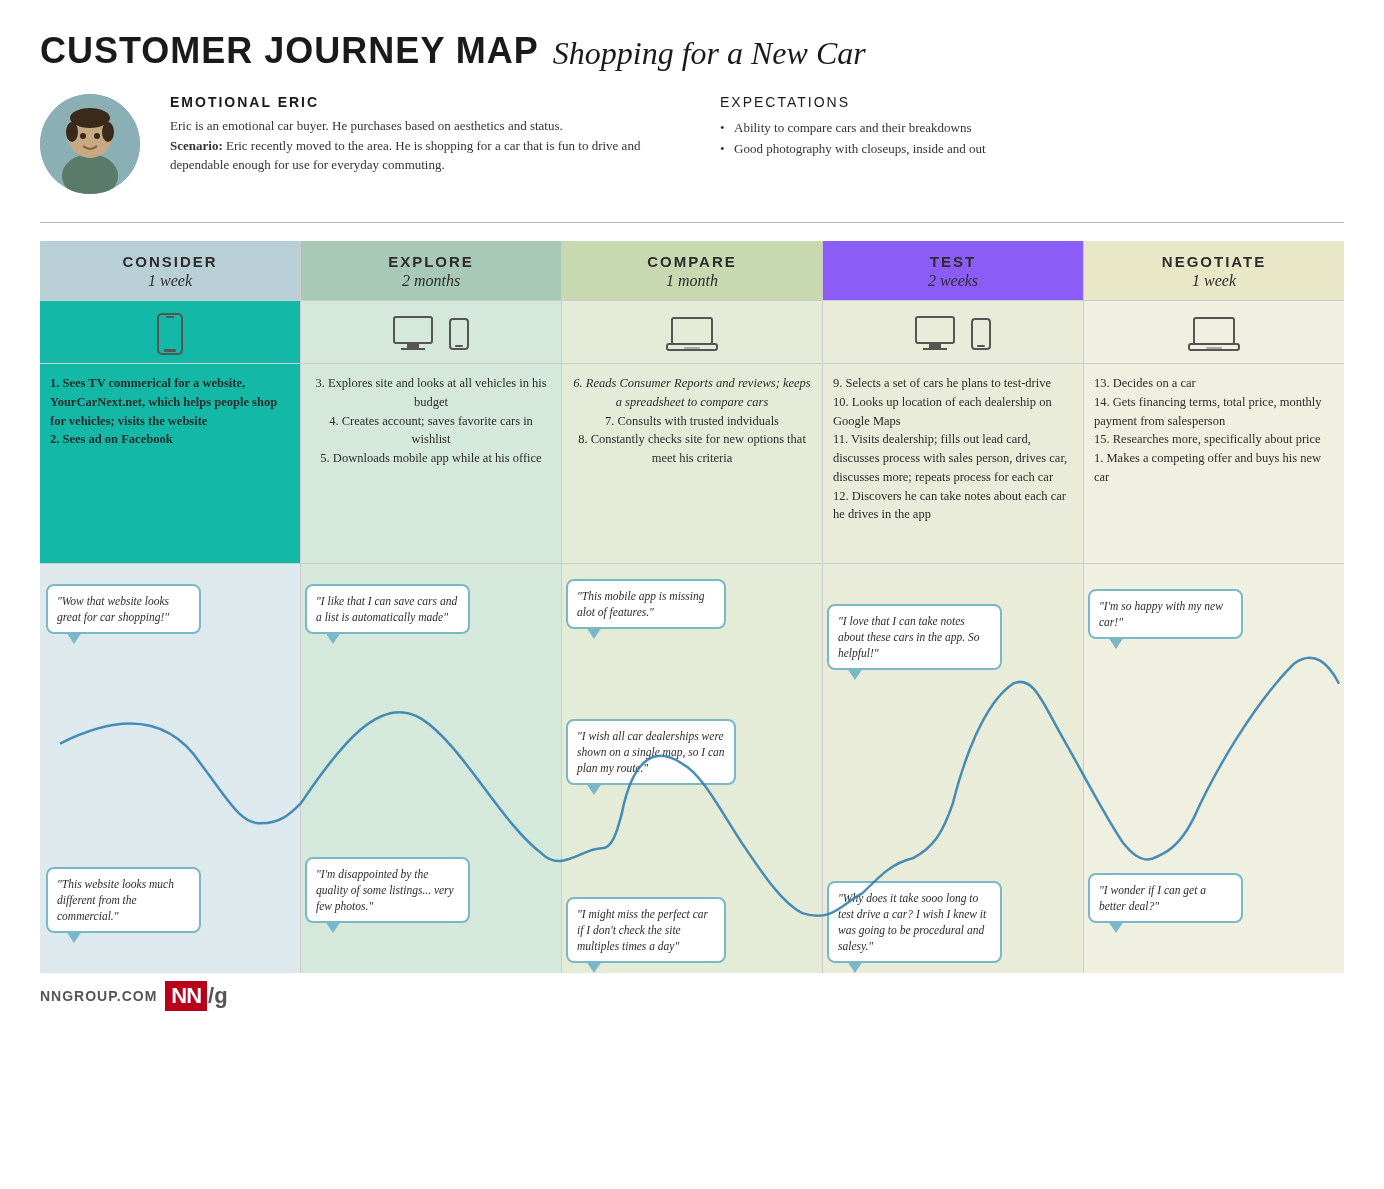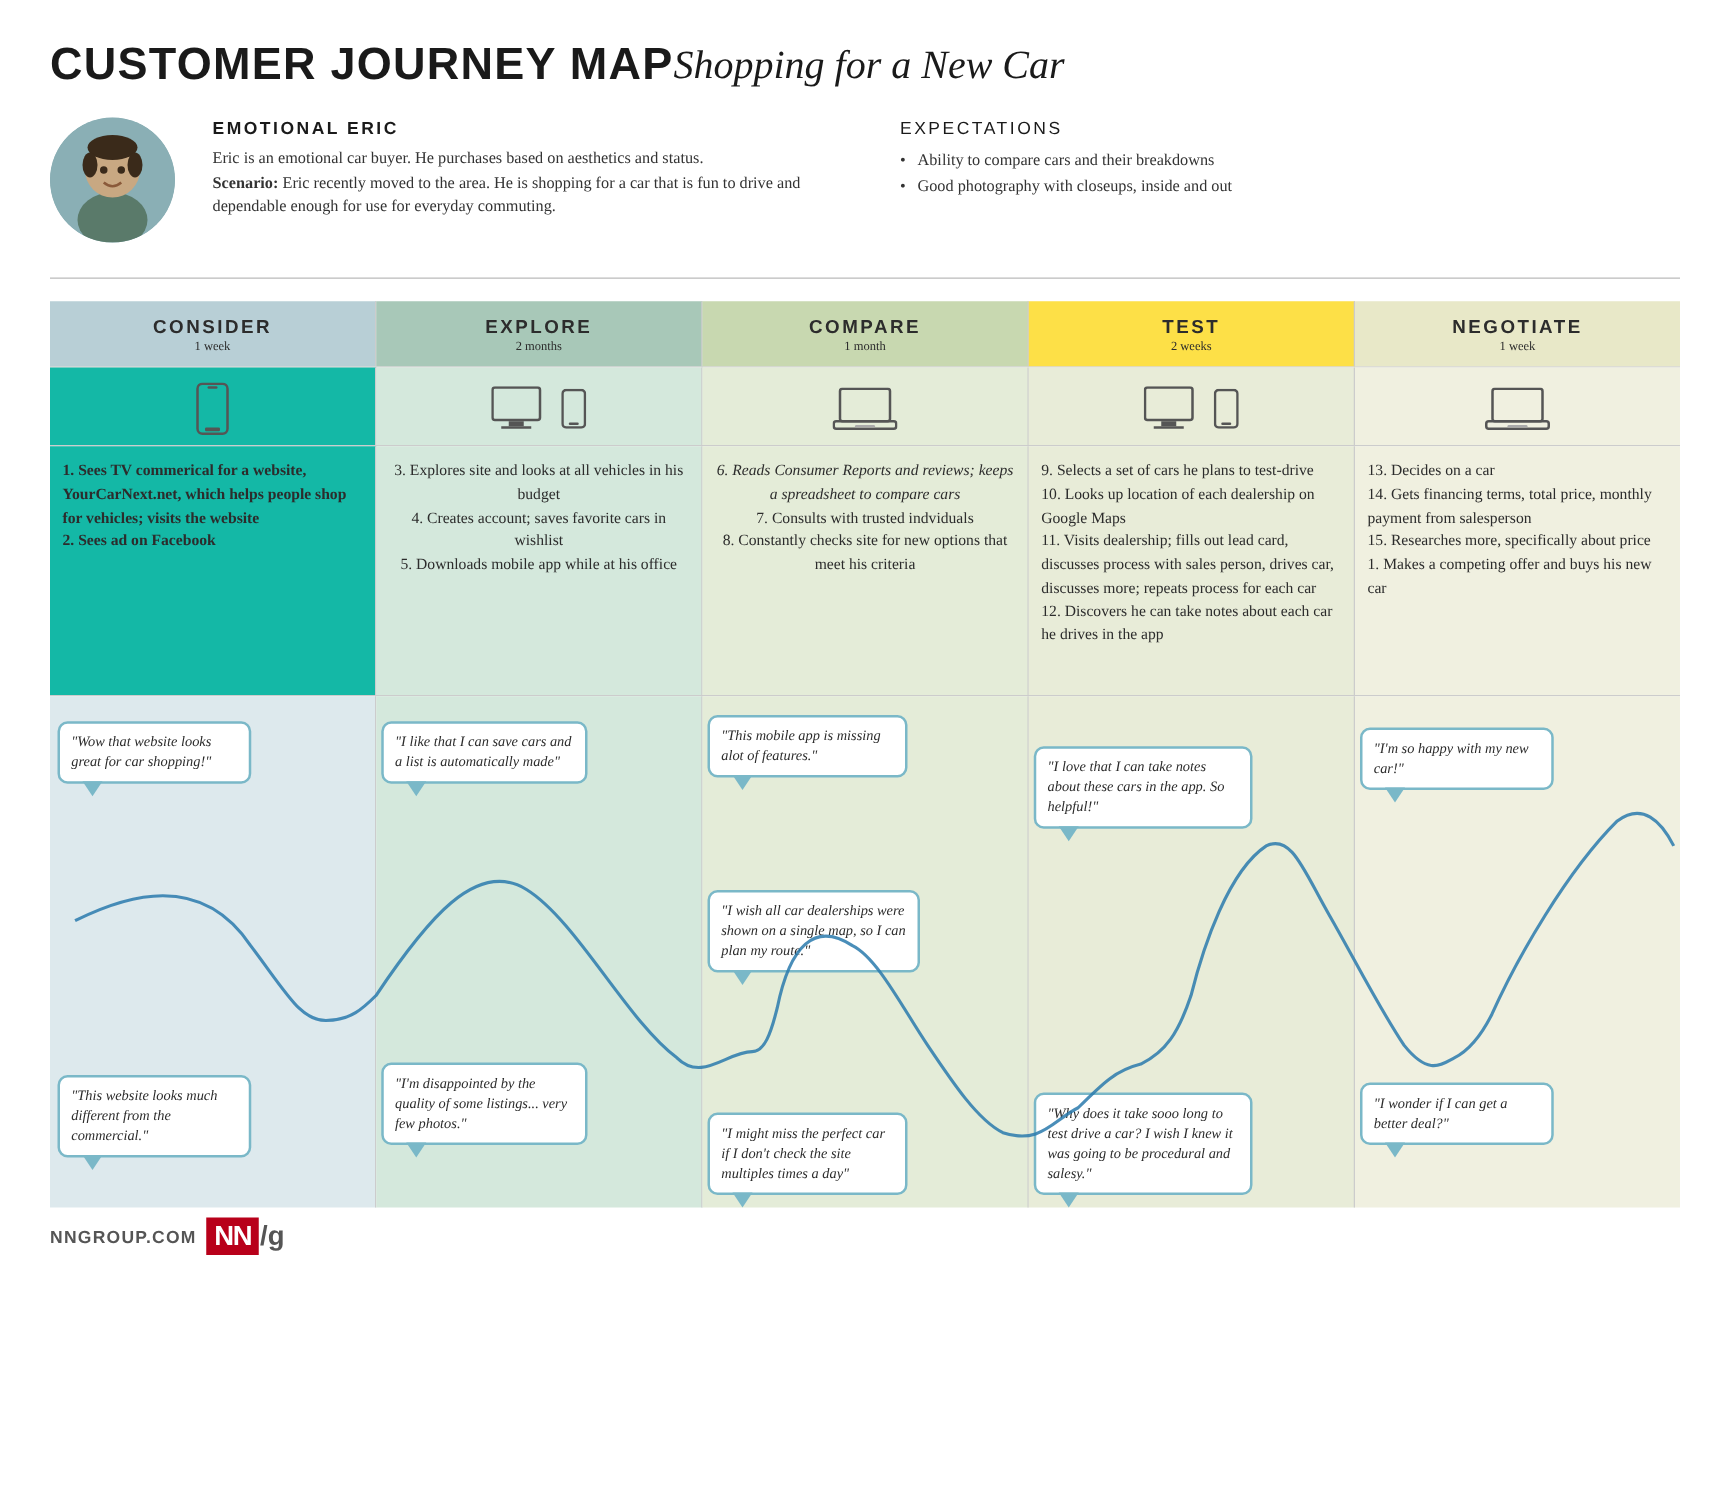--- a/index.html
+++ b/index.html
@@ -6,21 +6,22 @@
     body {
       font-family: Georgia, 'Times New Roman', serif;
       background: #fff;
       width: 1384px;
       min-height: 1189px;
       padding: 30px 40px;
       color: #2c2c2c;
     }
     .title-area {
       display: flex;
-      align-items: center;
+      align-items: flex-end;
+      gap: 14px;
       margin-bottom: 22px;
     }
     .title-bold {
       font-family: Arial, Helvetica, sans-serif;
       font-size: 36px;
       font-weight: 900;
       letter-spacing: 1px;
       color: #1a1a1a;
     }
     .title-italic {
@@ -80,21 +81,21 @@
       position: relative;
     }
     .expectations ul li::before {
       content: '•';
       position: absolute;
       left: 0;
     }
     .col-consider { background: #b8cfd6; }
     .col-explore  { background: #a8c8b8; }
     .col-compare  { background: #c8d8b0; }
-    .col-test     { background: #fde047; }
+    .col-test     { background: #8b5cf6; }
     .col-negotiate{ background: #e8e8c8; }
     .col-consider-light { background: #14b8a6; font-weight: bold; }
     .col-explore-light  { background: #d4e8dc; }
     .col-compare-light  { background: #e4ecd8; }
     .col-test-light     { background: #e8ecd8; }
     .col-negotiate-light{ background: #f0f0e0; }
     .footer-area {
       display: flex;
       align-items: center;
       margin-top: 8px;
@@ -139,21 +140,22 @@
     .ph-cell:last-child { border-right: none; }
     .ph-name {
       font-family: Arial, Helvetica, sans-serif;
       font-weight: 900;
       font-size: 15px;
       letter-spacing: 2px;
       text-transform: uppercase;
       display: block;
     }
     .ph-dur {
-      font-size: 10px;
+      font-size: 16px;
+      font-style: italic;
       display: block;
       margin-top: 2px;
     }
     .body-row {
       display: flex;
       width: 100%;
       border-top: 1px solid #ccc;
     }
     .body-cell {
       flex: 1;

